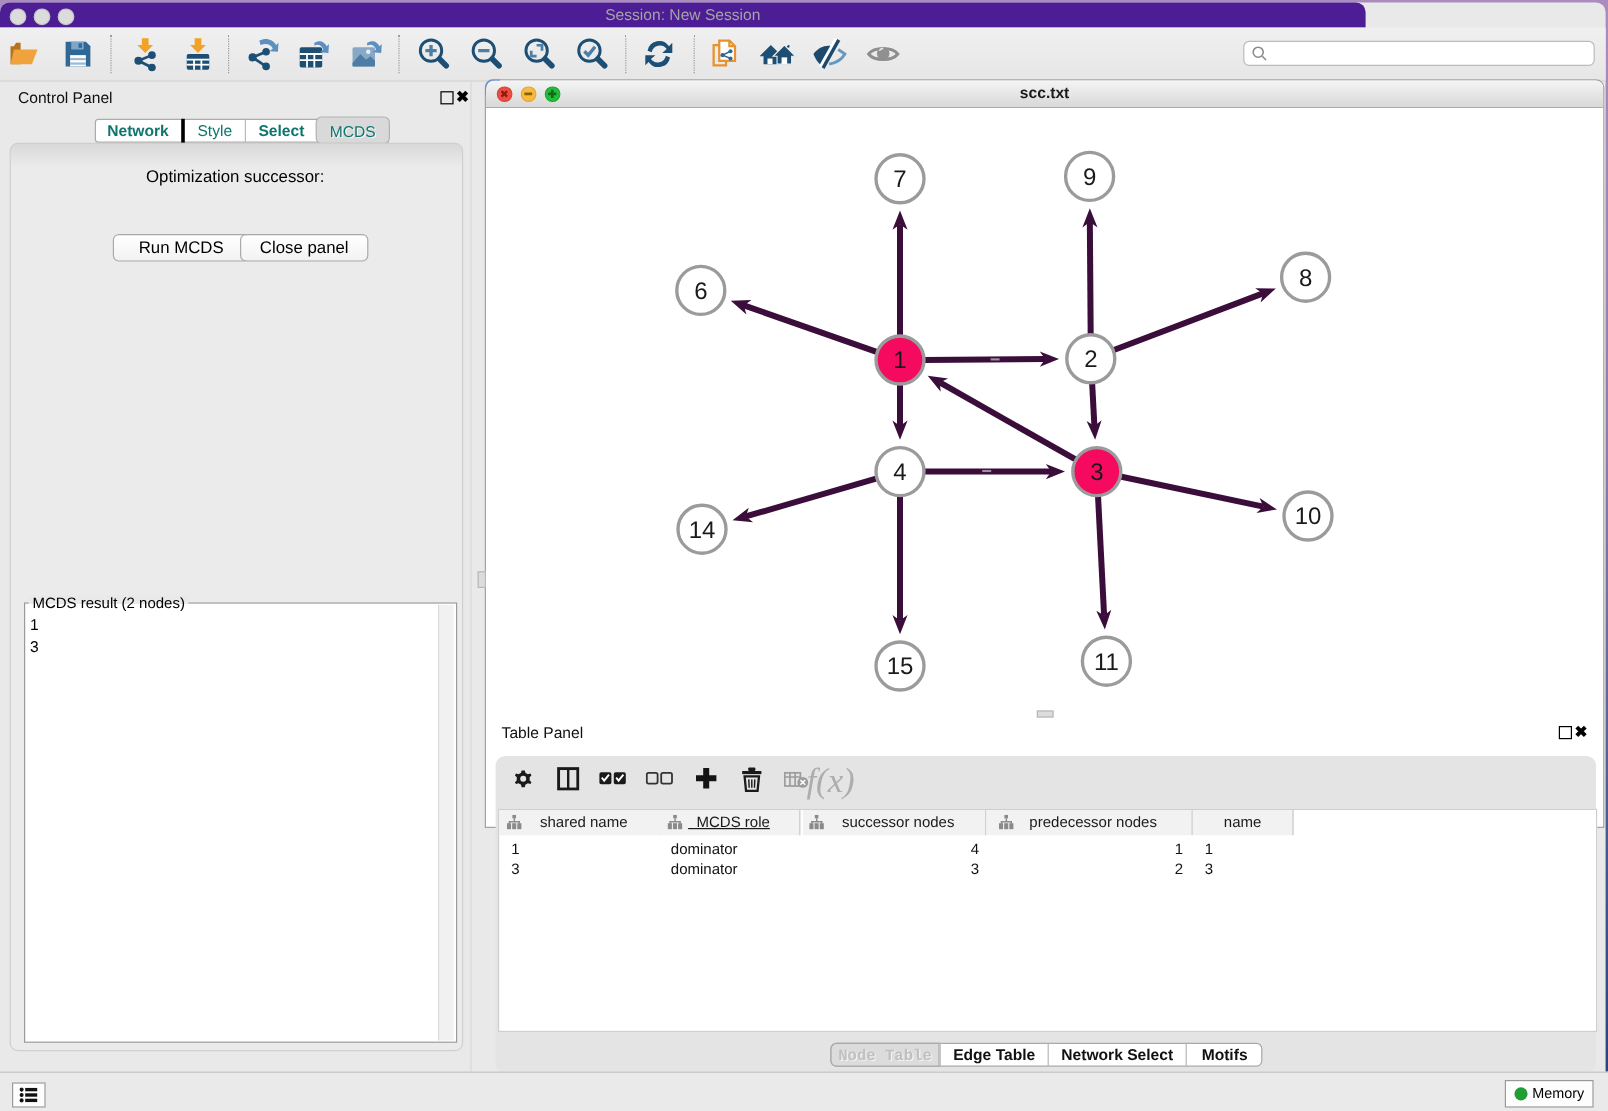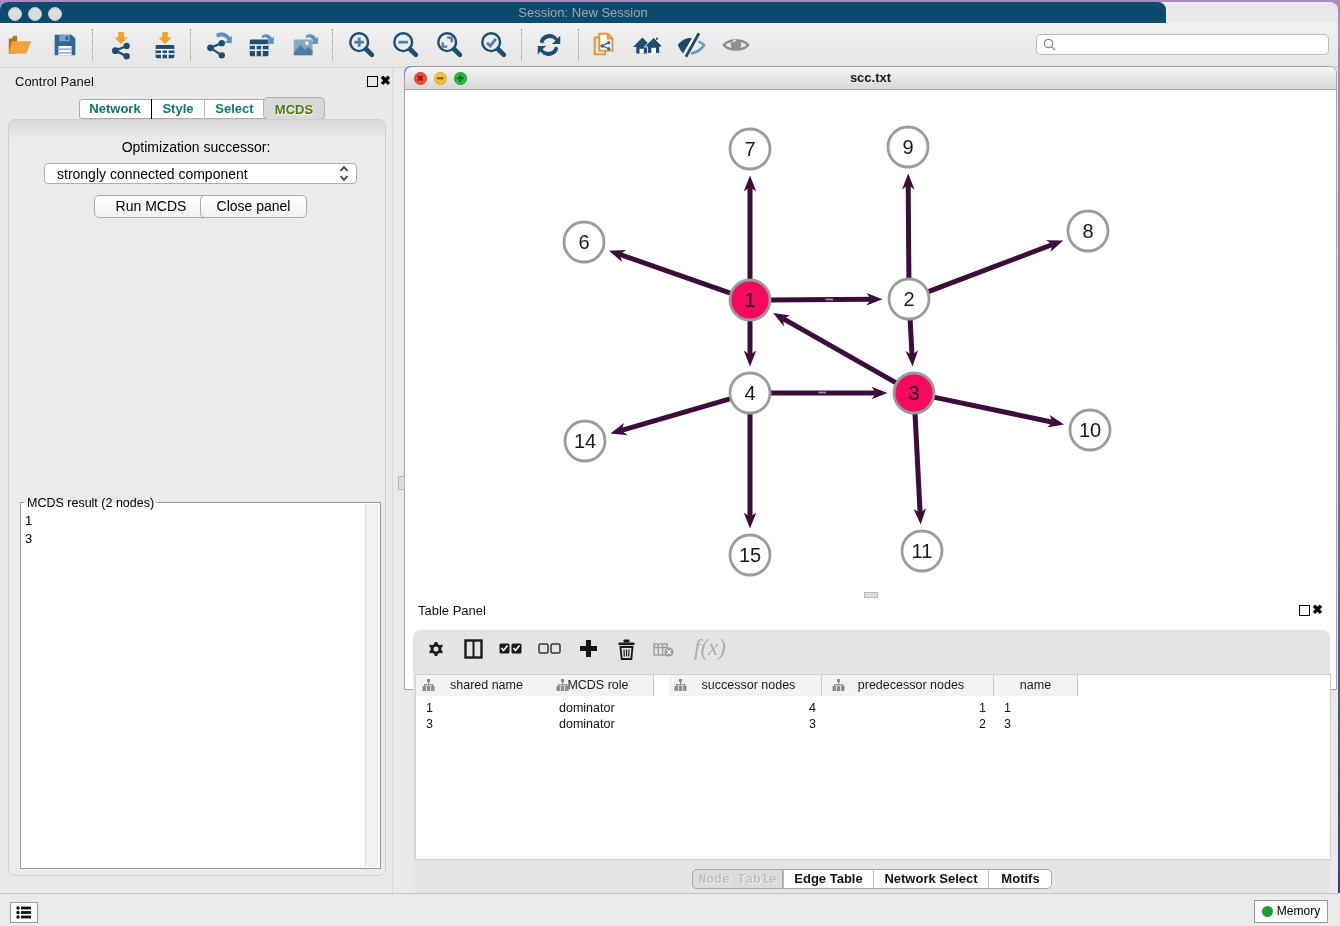--- a/index.html
+++ b/index.html
@@ -3,22 +3,22 @@
 <meta charset="utf-8">
 <style>
   html,body{margin:0;padding:0;}
   body{width:1340px;height:926px;overflow:hidden;
        background:linear-gradient(180deg,#ab8cc0 0%,#8f7bb0 40%,#3d5590 80%,#24407c 100%);
        font-family:"Liberation Sans",sans-serif;}
   .abs{position:absolute;}
   #app{position:absolute;left:0;top:2px;width:1338px;height:924px;background:#e9e9e9;
        border-radius:8px 8px 0 0;}
   
-  #titlebar{position:absolute;left:0;top:0;width:1138px;height:21px;background:#0c4a6e;
-       border-radius:8px 8px 0 0;padding-left:28px;}
+  #titlebar{position:absolute;left:0;top:0;width:1138px;height:21px;background:#4c1d95;
+       border-radius:8px 8px 0 0;}
   .tl{position:absolute;top:5px;width:12px;height:12px;border-radius:50%;
       background:#dcdcdc;border:1px solid #c6c6c6;}
   #wtitle{position:absolute;left:0;top:0;width:100%;text-align:center;line-height:21px;
       font-size:13px;color:#a4a4a4;}
   
   #toolbar{position:absolute;left:0;top:21px;width:1338px;height:44px;
       background:linear-gradient(#f0f0f0,#e6e6e6);border-bottom:1px solid #d2d2d2;}
   .sep{position:absolute;top:6px;height:32px;width:0;border-left:1px dotted #9a9a9a;}
   .ticon{position:absolute;top:7px;width:30px;height:30px;}
   #search{position:absolute;left:1036px;top:11px;width:291px;height:19px;background:#fff;
@@ -205,32 +205,25 @@
         <line x1="9.7" y1="9.7" x2="13" y2="13" stroke="#8a8a8a" stroke-width="1.3"></line>
       </svg>
     </div>
   </div>
 
   <div class="ptitle abs" style="left:15px;top:72px;">Control Panel</div>
   <div class="winbtn" style="left:367px;top:74px;"></div>
   <div class="xbtn" style="left:380px;top:73px;">✖</div>
   <div style="position:absolute;left:79px;top:97px;width:245px;height:20px;background:#fff;border:1px solid #ababab;border-radius:3px 0 0 3px;box-sizing:border-box;"></div>
   <div class="tab" style="left:79px;top:97px;width:72px;border:none;background:none;font-weight:bold;">Network</div>
-  <div class="tab" style="left:151px;top:97px;width:53px;border:none;background:none;font-weight:bold;border-left:1px solid #000000;">Style</div>
+  <div class="tab" style="left:151px;top:97px;width:53px;border:none;background:none;font-weight:normal;border-left:3px solid #000000;">Style</div>
   <div class="tab" style="left:204px;top:97px;width:60px;border:none;background:none;font-weight:bold;border-left:1px solid #b9b9b9;">Select</div>
-  <div class="tab" style="left:263px;top:95px;width:62px;height:23px;line-height:23px;font-weight:bold;background:#d9d9d9;border:1px solid #b2b2b2;color:#4d7c0f;text-shadow:1px 1px 0 #f5f5f5;border-radius:5px;">MCDS</div>
+  <div class="tab" style="left:263px;top:95px;width:62px;height:23px;line-height:23px;font-weight:normal;background:#d9d9d9;border:1px solid #b2b2b2;color:#0f766e;text-shadow:1px 1px 0 #f5f5f5;border-radius:5px;">MCDS</div>
   <div id="cpanelbox"></div>
   <div class="abs" style="left:8px;top:137px;width:376px;text-align:center;font-size:14px;color:#000;">Optimization successor:</div>
-  <div class="abs" style="left:44px;top:161px;width:313px;height:21px;background:#fff;border:1px solid #b0b0b0;border-radius:4px;box-sizing:border-box;">
-     <span style="position:absolute;left:12px;top:2px;font-size:14px;color:#000;">strongly connected component</span>
-     <svg width="14" height="17" style="position:absolute;right:5px;top:1px;" viewBox="0 0 14 17">
-        <path d="M3.5 6 L7 2.2 L10.5 6" fill="none" stroke="#3c3c3c" stroke-width="1.8"></path>
-        <path d="M3.5 11 L7 14.8 L10.5 11" fill="none" stroke="#3c3c3c" stroke-width="1.8"></path>
-     </svg>
-  </div>
   <div class="btn" style="left:94px;top:193px;width:114px;height:23px;line-height:21px;">Run MCDS</div>
   <div class="btn" style="left:200px;top:193px;width:107px;height:23px;line-height:21px;">Close panel</div>
 
   <div class="abs" style="left:20px;top:500px;width:361px;height:367px;background:#fff;border:1px solid #9a9a9a;box-sizing:border-box;">
      <div style="position:absolute;right:2px;top:1px;width:12px;height:363px;background:#f1f1f1;border-left:1px solid #ddd;"></div>
      <div style="position:absolute;left:4px;top:9px;font-size:13px;color:#000;line-height:17.5px;">1<br>3</div>
   </div>
   <div class="abs" style="left:24px;top:494px;height:14px;background:linear-gradient(#e9e9e9 0 50%,#ffffff 50% 100%);padding:0 3px;font-size:12.5px;color:#000;line-height:14px;">MCDS result (2 nodes)</div>
 
   <div style="position:absolute;left:392px;top:66px;width:1px;height:825px;background:#dadada;"></div>
@@ -357,25 +350,25 @@
         </g>
     </svg>
     <svg class="abs" style="left:653px;top:641px;" width="21" height="14" viewBox="0 0 21 14">
       <rect x="1" y="1" width="13" height="11" fill="none" stroke="#9c9c9c" stroke-width="1.4"></rect>
       <line x1="1" y1="4.5" x2="14" y2="4.5" stroke="#9c9c9c" stroke-width="1.4"></line>
       <line x1="5.3" y1="1" x2="5.3" y2="12" stroke="#9c9c9c" stroke-width="1.4"></line>
       <line x1="9.6" y1="1" x2="9.6" y2="12" stroke="#9c9c9c" stroke-width="1.4"></line>
       <circle cx="16" cy="9" r="4.5" fill="#9c9c9c"></circle>
       <path d="M14 7 L18 11 M18 7 L14 11" stroke="#fff" stroke-width="1.3"></path>
     </svg>
-    <div class="abs" style="left:694px;top:633px;font-family:'Liberation Serif',serif;font-style:italic;font-size:23px;color:#adadad;">f(x)</div>
+    <div class="abs" style="left:672px;top:633px;font-family:'Liberation Serif',serif;font-style:italic;font-size:29px;color:#adadad;">f(x)</div>
   </div>
   <div id="ttable">
     <div class="th" style="left:0px;width:135px;">&nbsp;&nbsp;shared name</div>
-    <div class="th" style="left:120px;width:118px;">&nbsp;&nbsp;MCDS role</div>
+    <div class="th" style="left:133px;width:118px;text-decoration:underline;">&nbsp;&nbsp;MCDS role</div>
     <div class="th" style="left:253px;width:153px;">&nbsp;&nbsp;successor nodes</div>
     <div class="th" style="left:406px;width:172px;">&nbsp;&nbsp;predecessor nodes</div>
     <div class="th" style="left:578px;width:84px;">name</div>
     <svg class="abs" style="left:6px;top:4px;" width="13" height="13" viewBox="0 0 13 13">
         <g fill="#8a8a8a">
           <rect x="5" y="0" width="3" height="3"></rect>
           <rect x="0.5" y="7" width="3.4" height="5"></rect>
           <rect x="4.8" y="7" width="3.4" height="5"></rect>
           <rect x="9.1" y="7" width="3.4" height="5"></rect>
           <rect x="6" y="3" width="1.2" height="3"></rect>

